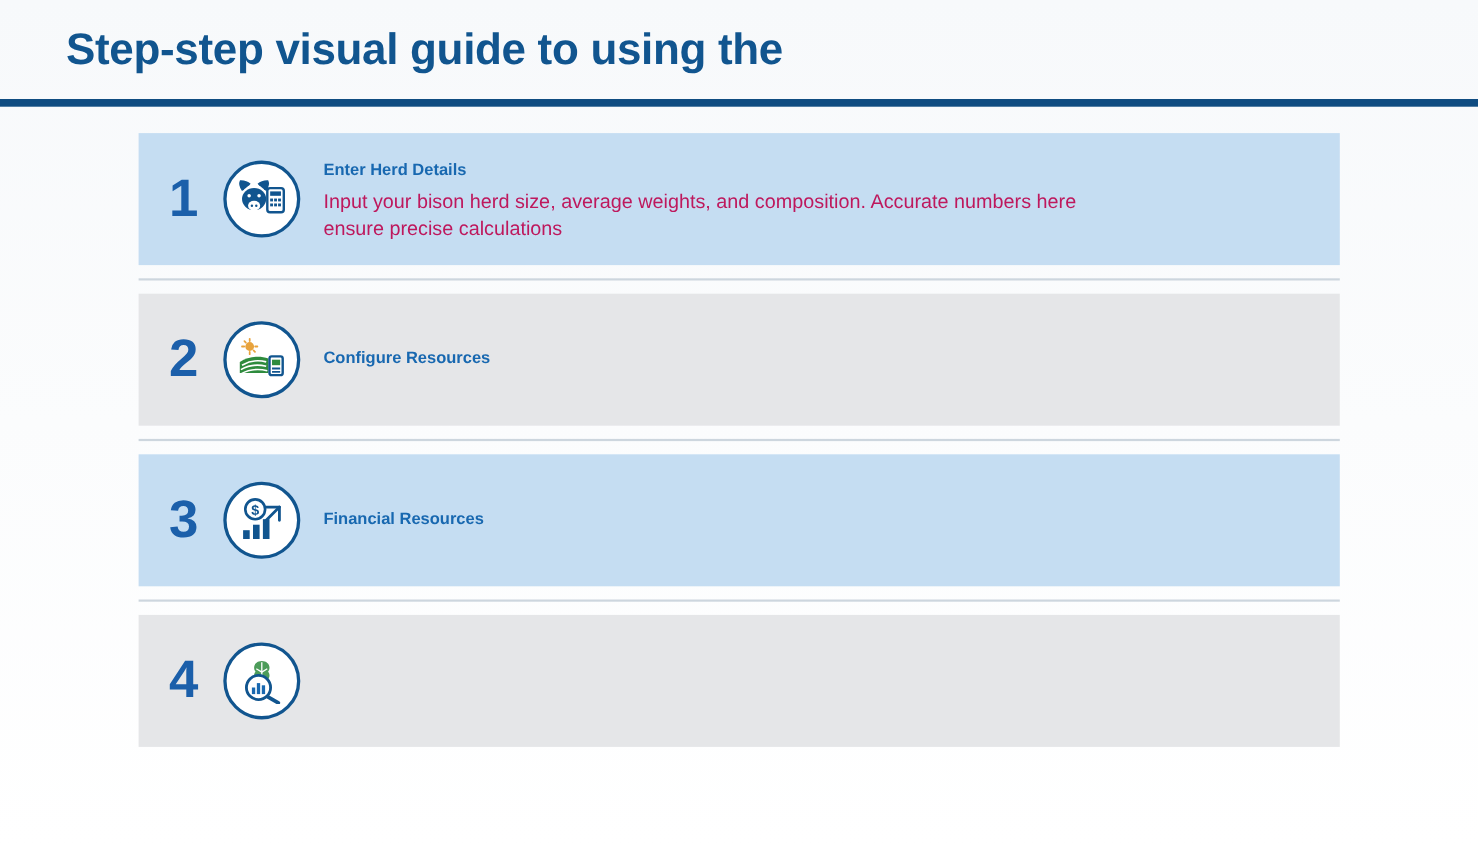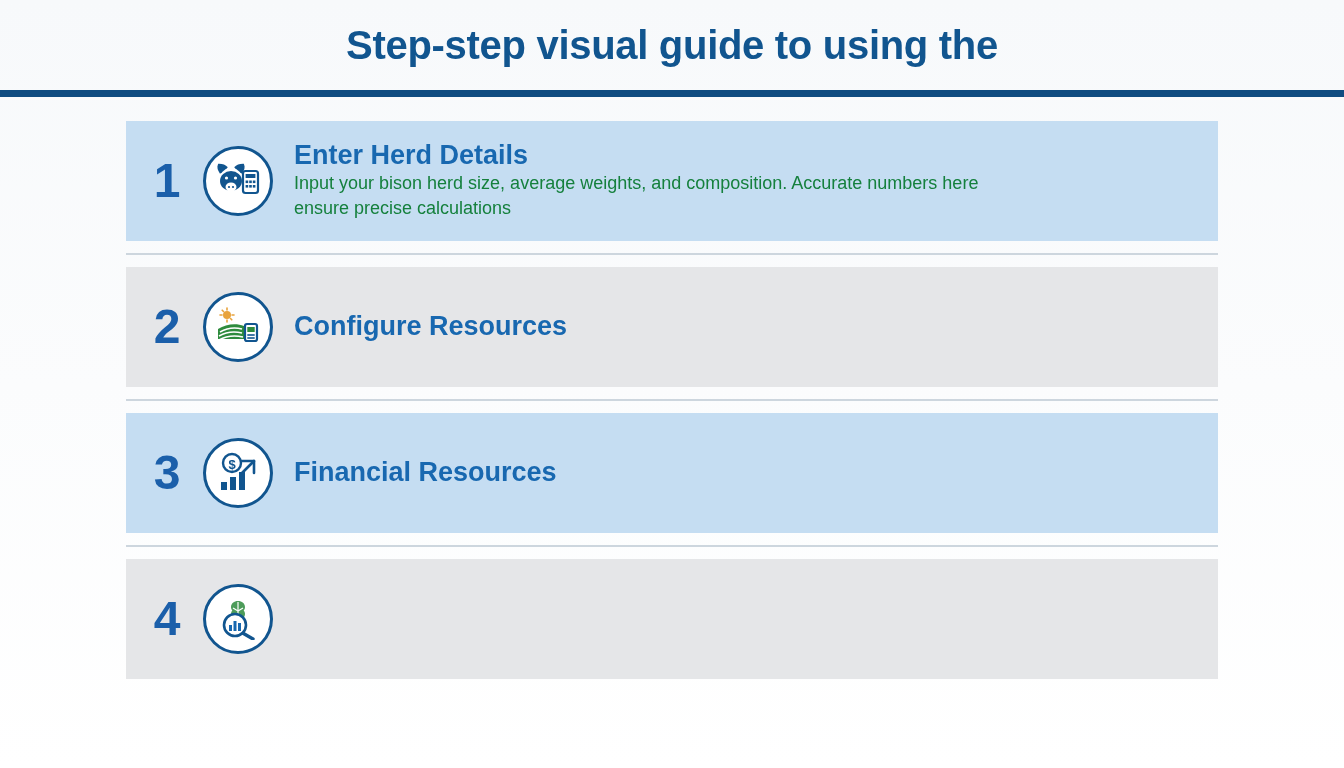--- a/index.html
+++ b/index.html
@@ -16,21 +16,20 @@
   .page {
     position: relative;
     width: 1344px;
     height: 768px;
     background: linear-gradient(180deg, #f7f9fb 0%, #ffffff 100%);
   }
 
   
   .header {
     padding: 18px 60px 0 60px;
-    text-align: center;
   }
   .title-line {
     color: #11558f;
     font-size: 40px;
     font-weight: bold;
     line-height: 54px;
     letter-spacing: -0.3px;
   }
   .rule {
     margin-top: 18px;
@@ -95,27 +94,27 @@
   }
   .icon-circle svg { display: block; }
 
   .step-body {
     flex: 1 1 auto;
     padding-left: 16px;
     padding-right: 10px;
   }
   .step-title {
     color: #1868b0;
-    font-size: 27px;
+    font-size: 15px;
     font-weight: bold;
     line-height: 28px;
     margin-bottom: 2px;
   }
   .step-desc {
-    color: #15803d;
+    color: #be185d;
     font-size: 18px;
     line-height: 25px;
     max-width: 720px;
   }
 </style>
 </head>
 <body>
 
 <div class="page">
 

